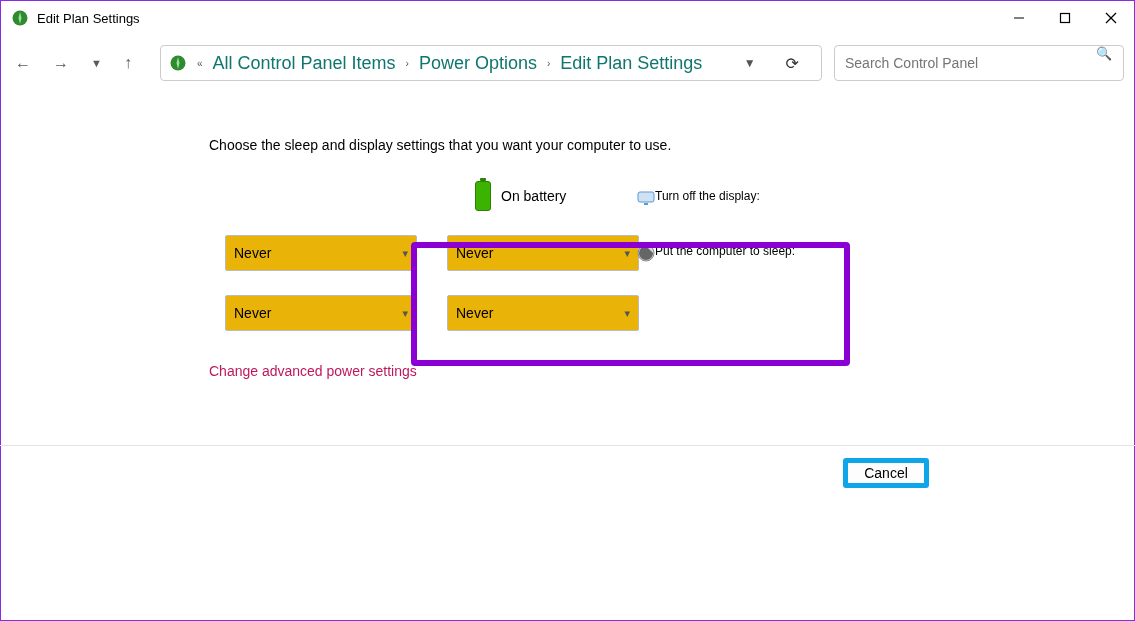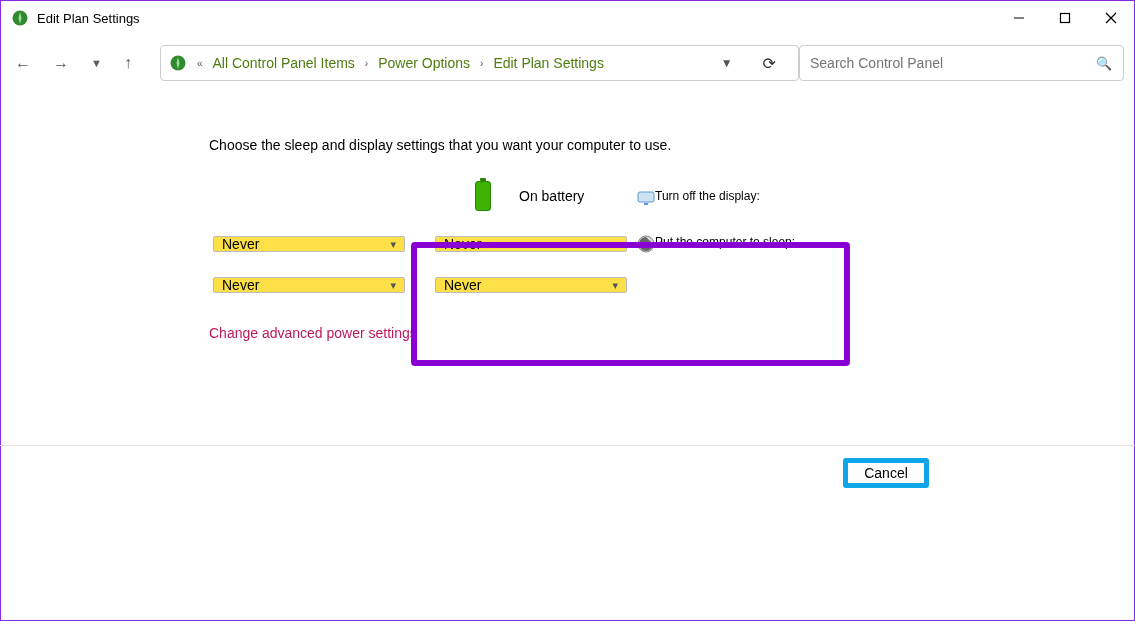--- a/index.html
+++ b/index.html
@@ -14,44 +14,44 @@
 
   
   .navrow { height: 56px; display: flex; align-items: center; padding: 0 10px 0 14px; }
   .nav-arrows { display: flex; gap: 22px; align-items: center; color: #5a5a5a; margin-right: 28px; }
   .nav-arrow { font-size: 16px; }
   .nav-arrow.small { font-size: 11px; }
 
   .breadcrumb-bar { flex: 1; height: 36px; border: 1px solid #ccc; border-radius: 4px; display: flex; align-items: center; padding: 0 8px; gap: 8px; }
   .breadcrumb-bar .app-icon { width: 18px; height: 18px; }
   .bc-sep { font-size: 10px; color: #555; margin: 0 2px; }
-  .bc-item { font-size: 14px; color: #4d7c0f; }
+  .bc-item { font-size: 18px; color: #0f766e; }
   .bc-spacer { flex: 1; }
   .bc-right-icon { font-size: 12px; color: #555; margin-left: 12px; }
   .refresh-icon { font-size: 16px; color: #333; margin: 0 14px 0 22px; }
 
-  .search-bar { width: 325px; height: 36px; border: 1px solid #ccc; border-radius: 4px; display: flex; align-items: center; padding: 0 10px; }
+  .search-bar { width: 290px; height: 36px; border: 1px solid #ccc; border-radius: 4px; display: flex; padding: 0 10px; margin-left: 12px; }
   .search-bar input { border: none; outline: none; font-size: 14px; flex: 1; color: #777; background: transparent; }
   .search-icon { font-size: 13px; color: #555; }
 
   
   .content { padding: 46px 0 0 208px; font-size: 14px; }
   .heading { font-size: 19px; font-weight: 400; color: #0a3da8; margin-bottom: 14px; }
   .subtext { font-size: 14px; color: #000; margin-bottom: 20px; }
 
   .settings-grid { display: grid; grid-template-columns: 222px 206px 206px; row-gap: 0; align-items: center; }
-  .col-header { display: flex; align-items: center; gap: 28px; font-size: 14px; padding: 8px 0 12px 44px; }
+  .col-header { display: flex; align-items: center; gap: 10px; font-size: 14px; padding: 8px 0 12px 44px; }
   .battery-icon { width: 16px; height: 30px; background: #3bb300; border: 1px solid #2a8200; border-radius: 3px; position: relative; }
   .battery-icon:before { content: ""; position: absolute; top: -4px; left: 4px; right: 4px; height: 3px; background: #2a8200; border-radius: 1px; }
   .plug-icon { width: 28px; height: 14px; display:inline-block; }
 
   .row-label { display: flex; align-items: flex-start; font-size: 12px; padding: 12px 0; }
   .row-icon { width: 18px; height: 18px; }
 
-  .select { width: 192px; height: 16px; border: 1px solid #bbb; border-radius: 2px; display: flex; align-items: center; padding: 0 8px; justify-content: space-between; font-size: 14px; background: #fde047; margin: 12px 4px; }
+  .select { width: 192px; height: 36px; border: 1px solid #bbb; border-radius: 2px; display: flex; align-items: center; padding: 0 8px; justify-content: space-between; font-size: 14px; background: #eab308; margin: 12px 16px; }
   .select .chev { font-size: 11px; color: #555; }
 
   .highlight-box { position: absolute; border: 6px solid #8a00d4; border-radius: 4px; top: 242px; left: 411px; width: 439px; height: 124px; pointer-events: none; }
 
   .adv-link { margin-top: 20px; color: #be185d; font-size: 14px; }
 
   
   .footer { position: absolute; left: 0; right: 0; top: 445px; border-top: 1px solid #e4e4e4; height: 54px; display: flex; align-items: center; justify-content: flex-end; padding-right: 206px; gap: 12px; }
   .btn { height: 30px; min-width: 86px; padding: 0 16px; border: 5px solid #0ea5e9; border-radius: 3px; background: #fdfdfd; font-size: 14px; display: flex; align-items: center; justify-content: center; }
   .btn.primary { border: 1px solid #0078d4; color: #000; }

